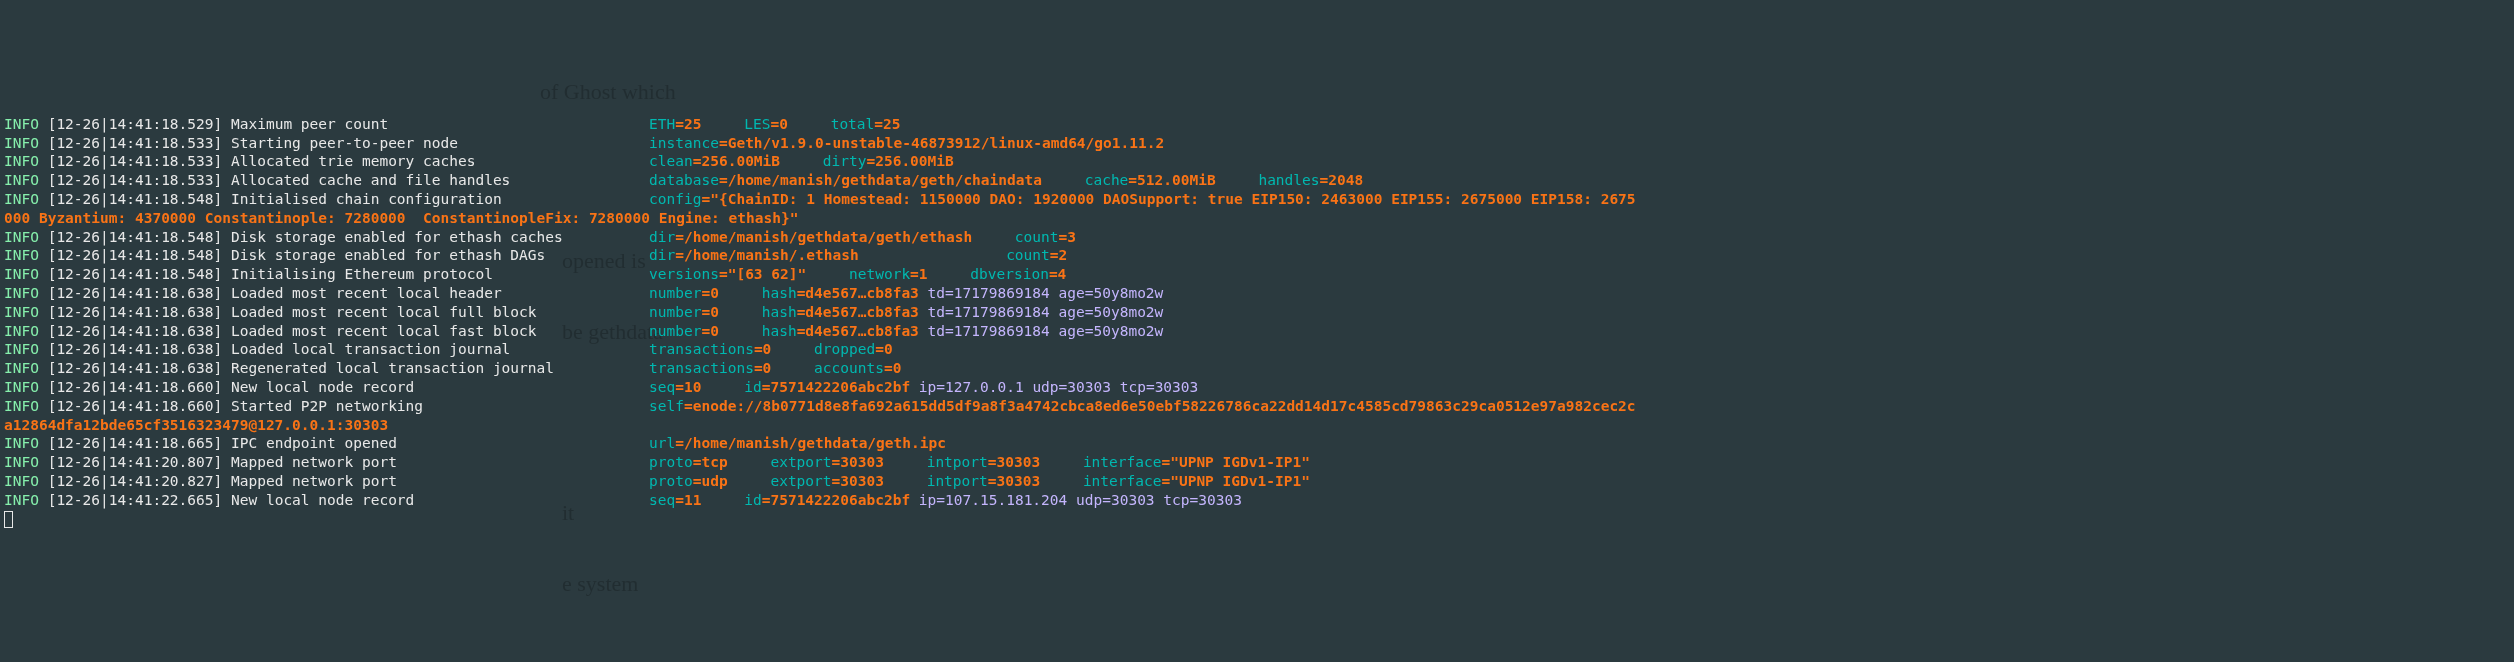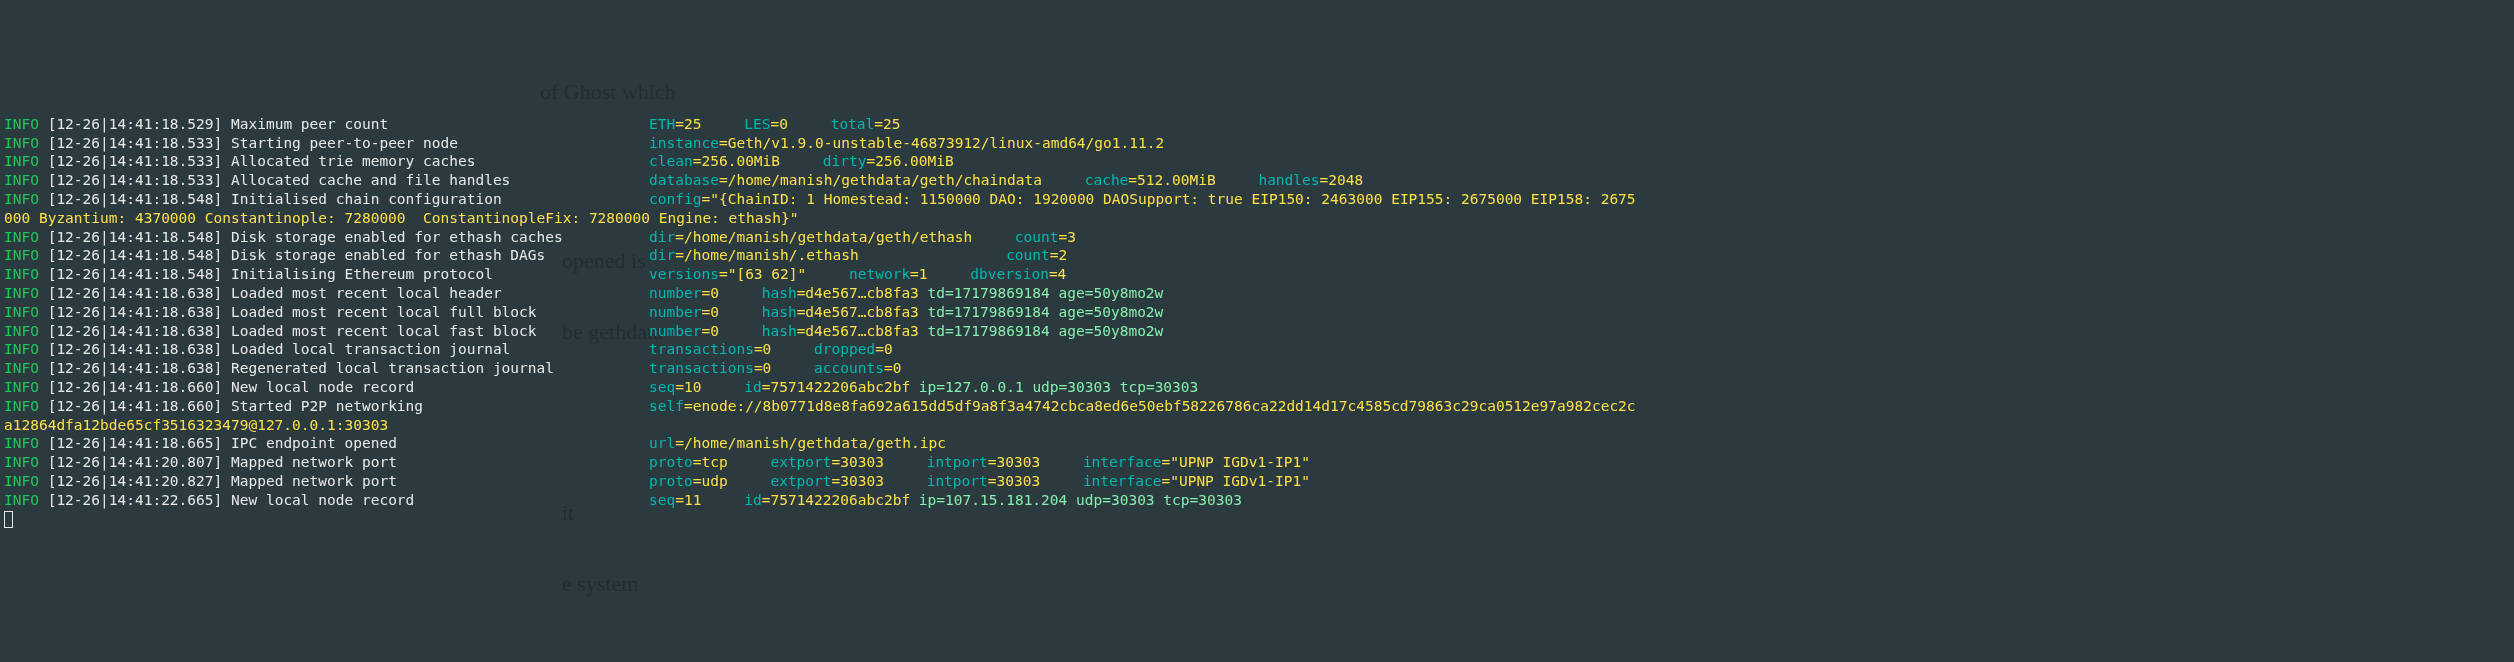--- a/index.html
+++ b/index.html
@@ -9,26 +9,26 @@
     font-size: 14.5px;
     line-height: 18.8px;
     color: #e8e8e8;
     white-space: pre;
     overflow: hidden;
     width: 2514px;
     height: 662px;
     padding: 2px 4px;
   }
   .line { display: block; }
-  .lvl  { color: #22c55e; }     
+  .lvl  { color: #86efac; }     
   .ts   { color: #e8e8e8; text-align: center; }     
   .msg  { color: #e8e8e8; }     
   .key  { color: #00b8b0; margin-left: 34px; }     
-  .val  { color: #fde047; }     
-  .dim  { color: #86efac; }     
+  .val  { color: #f97316; font-weight: bold; }     
+  .dim  { color: #c4b5fd; }     
   .cursor {
     display: inline-block;
     width: 9px; height: 17px;
     border: 1px solid #e8e8e8;
     vertical-align: bottom;
   }
   #term { position: relative; z-index: 2; }
 
   
   .ghost {

